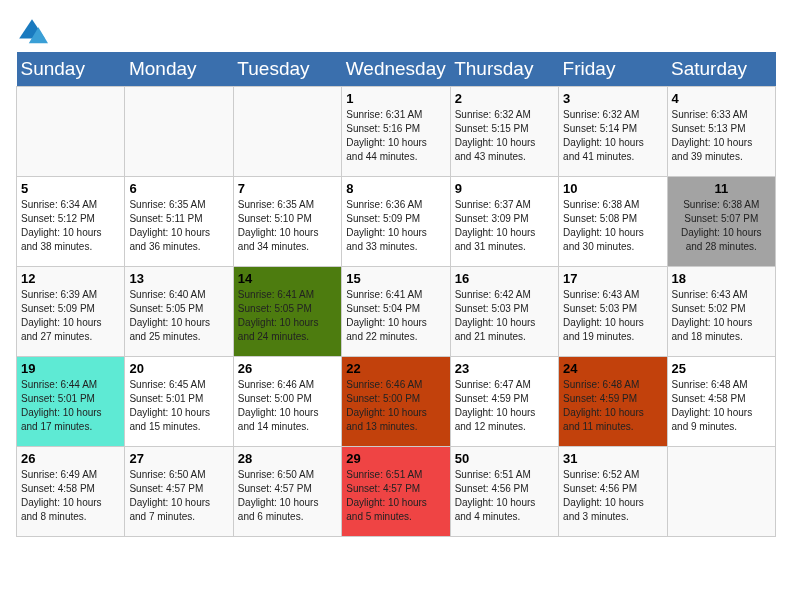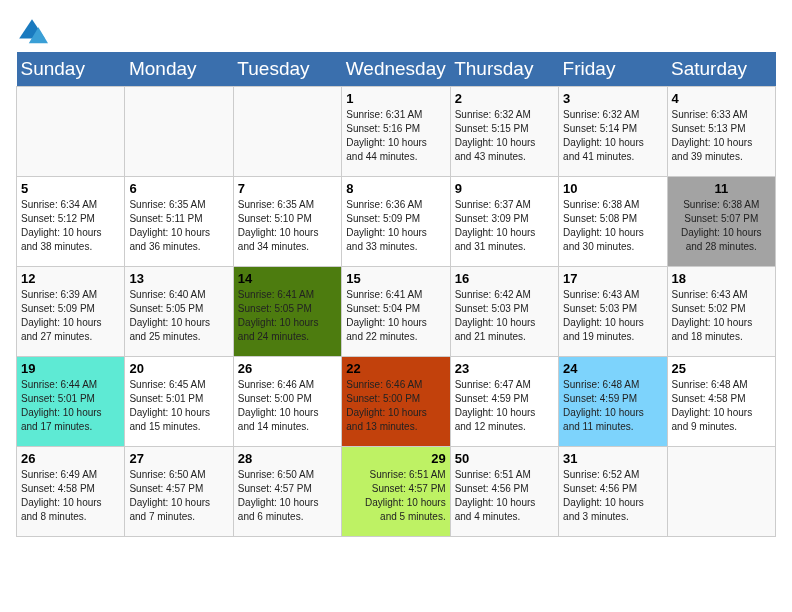--- a/index.html
+++ b/index.html
@@ -288,21 +288,21 @@
 Daylight: 10 hours
 and 13 minutes.</div>
         </td>
         <td style="background: rgb(255, 255, 255);">
           <span class="day-num">23</span>
           <div class="day-info" style="white-space: pre-line;">Sunrise: 6:47 AM
 Sunset: 4:59 PM
 Daylight: 10 hours
 and 12 minutes.</div>
         </td>
-        <td style="background: #7dd3fc;">
+        <td style="background: #c2410c;">
           <span class="day-num">24</span>
           <div class="day-info" style="white-space: pre-line;">Sunrise: 6:48 AM
 Sunset: 4:59 PM
 Daylight: 10 hours
 and 11 minutes.</div>
         </td>
         <td style="background: rgb(255, 255, 255);">
           <span class="day-num">25</span>
           <div class="day-info" style="white-space: pre-line;">Sunrise: 6:48 AM
 Sunset: 4:58 PM
@@ -325,21 +325,21 @@
 Daylight: 10 hours
 and 7 minutes.</div>
         </td>
         <td style="background: rgb(249, 249, 249);">
           <span class="day-num">28</span>
           <div class="day-info" style="white-space: pre-line;">Sunrise: 6:50 AM
 Sunset: 4:57 PM
 Daylight: 10 hours
 and 6 minutes.</div>
         </td>
-        <td style="background: #bef264; text-align: right;">
+        <td style="background: #ef4444;">
           <span class="day-num">29</span>
           <div class="day-info" style="white-space: pre-line;">Sunrise: 6:51 AM
 Sunset: 4:57 PM
 Daylight: 10 hours
 and 5 minutes.</div>
         </td>
         <td style="background: rgb(249, 249, 249);">
           <span class="day-num">50</span>
           <div class="day-info" style="white-space: pre-line;">Sunrise: 6:51 AM
 Sunset: 4:56 PM

